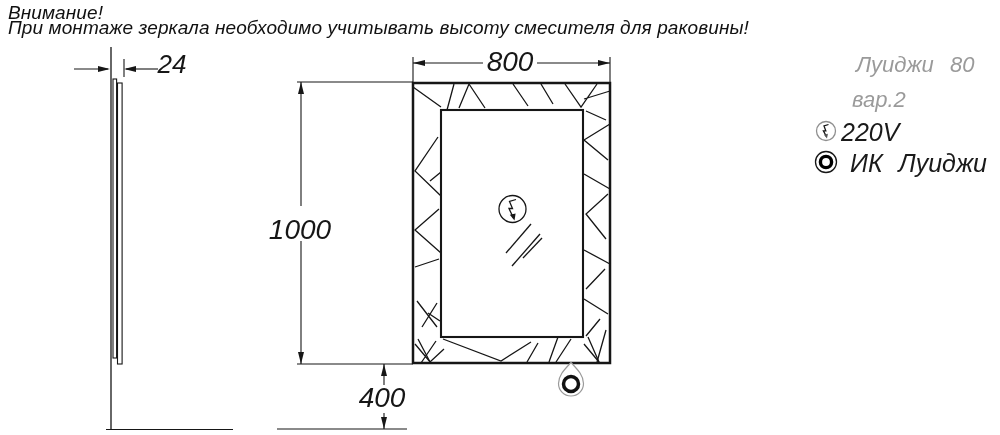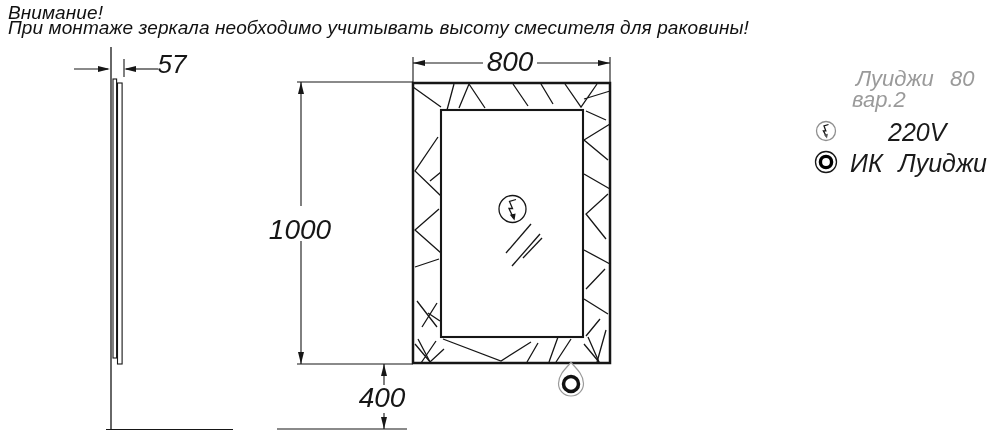--- a/index.html
+++ b/index.html
@@ -127,21 +127,21 @@
     <circle cx="826" cy="131" r="9.5" class="ln gray" stroke-width="1.2"></circle>
     <polyline points="828.5,124.5 824,126 825.8,130.8 823.4,130.8 826.4,136.5" class="ln" stroke="#555" stroke-width="1.1"></polyline>
     <polygon points="827,138.6 823.9,134.7 827.9,133.7" fill="#555"></polygon>
   </g>
   <g>
     <circle cx="826" cy="162" r="10.5" class="ln" stroke-width="1.4"></circle>
     <circle cx="826" cy="162" r="5.6" fill="#ffffff" stroke="#000000" stroke-width="3.4"></circle>
   </g>
 </svg>
 
-<div class="dim-label dim-small" style="left:172px;top:64px;">57</div>
+<div class="dim-label dim-small" style="left:172px;top:64px;">24</div>
 <div class="dim-label" style="left:510px;top:62px;">800</div>
 <div class="dim-label" style="left:300px;top:230px;">1000</div>
 <div class="dim-label" style="left:382px;top:398px;">400</div>
 
-<div class="legend-title" style="left:856px;top:79px;">Луиджи 80</div>
+<div class="legend-title" style="left:856px;top:65px;">Луиджи 80</div>
 <div class="legend-title" style="left:852px;top:100px;">вар.2</div>
-<div class="legend-label" style="left:888px;top:132px;font-style:italic;">220V</div>
+<div class="legend-label" style="left:841px;top:132px;font-style:italic;">220V</div>
 <div class="legend-label ik" style="left:850px;top:163px;">ИК Луиджи</div>
 
 </body></html>

